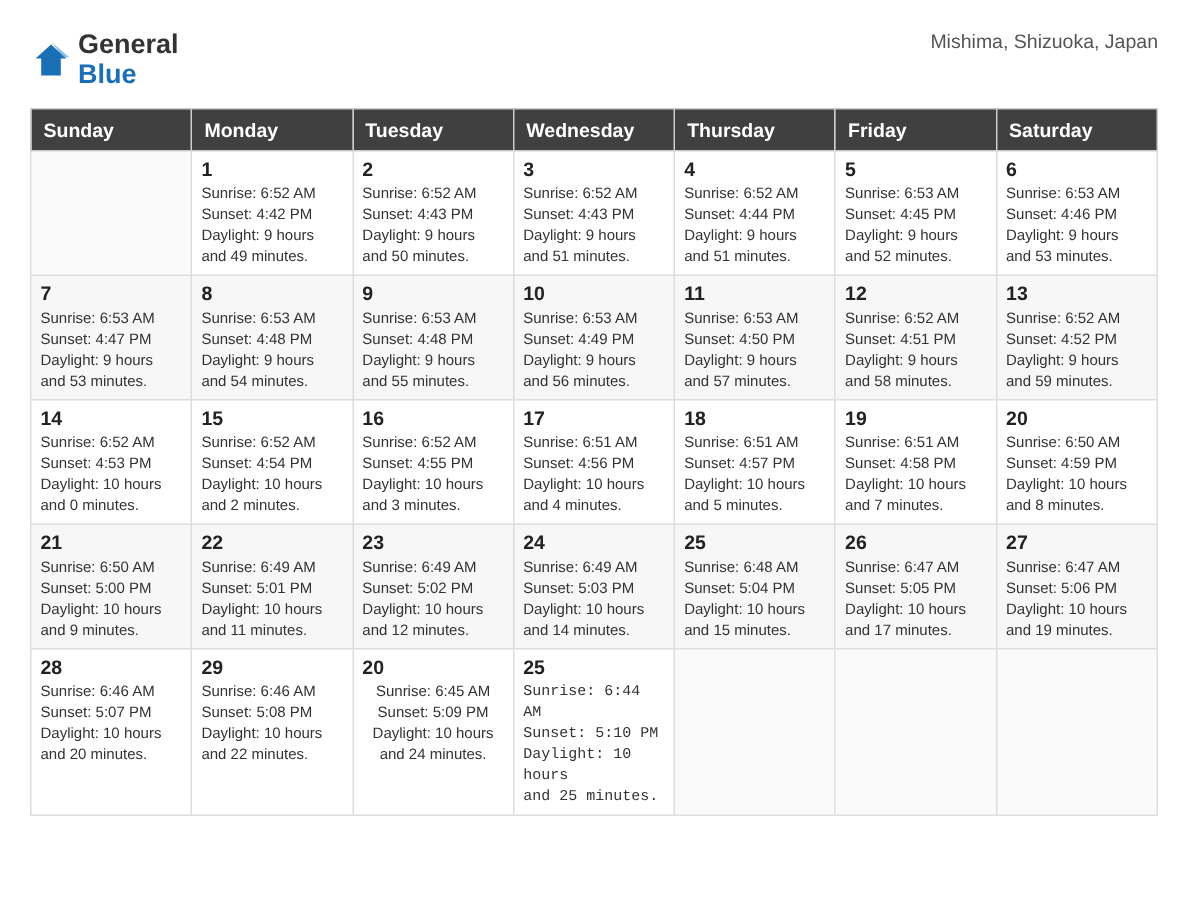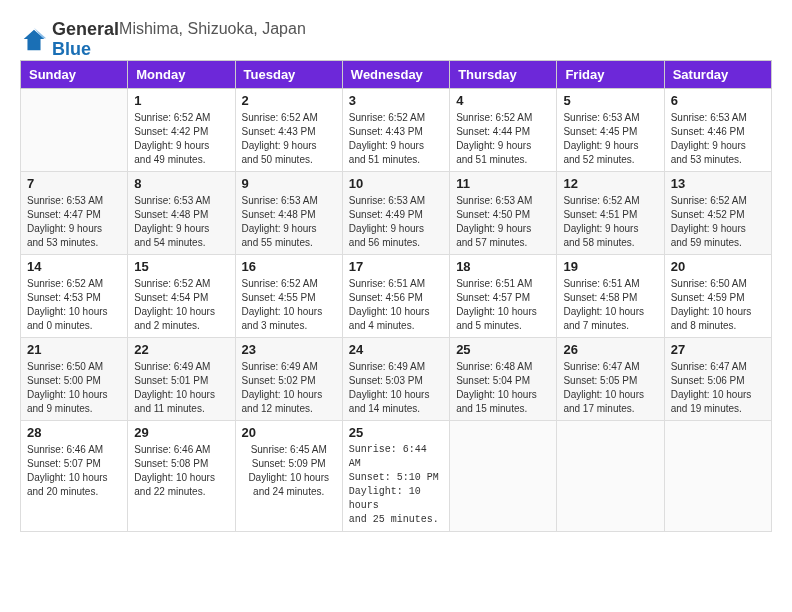--- a/index.html
+++ b/index.html
@@ -5,22 +5,23 @@
     * { margin: 0; padding: 0; box-sizing: border-box; }
     body {
       font-family: Arial, sans-serif;
       background: #fff;
       width: 792px;
       min-height: 612px;
       padding: 20px;
     }
     .header {
       display: flex;
+      justify-content: space-between;
       align-items: flex-start;
-      margin-bottom: 0;
+      margin-bottom: 12px;
     }
     .logo {
       display: flex;
       align-items: center;
       gap: 4px;
     }
     .logo-text {
       display: flex;
       flex-direction: column;
       line-height: 1.1;
@@ -42,30 +43,30 @@
     .title-block {
       text-align: right;
     }
     .month-title {
       font-size: 36px;
       font-weight: normal;
       color: #222;
       line-height: 1.1;
     }
     .location {
-      font-size: 16px;
+      font-size: 13px;
       color: #555;
     }
     table {
       width: 100%;
       border-collapse: collapse;
       font-size: 11px;
     }
     thead tr {
-      background-color: #6d28d9;
+      background-color: #404040;
       color: white;
     }
     thead th {
       padding: 6px 8px;
       text-align: left;
       font-size: 13px;
       font-weight: bold;
       border: 1px solid #ccc;
     }
     tbody td {

